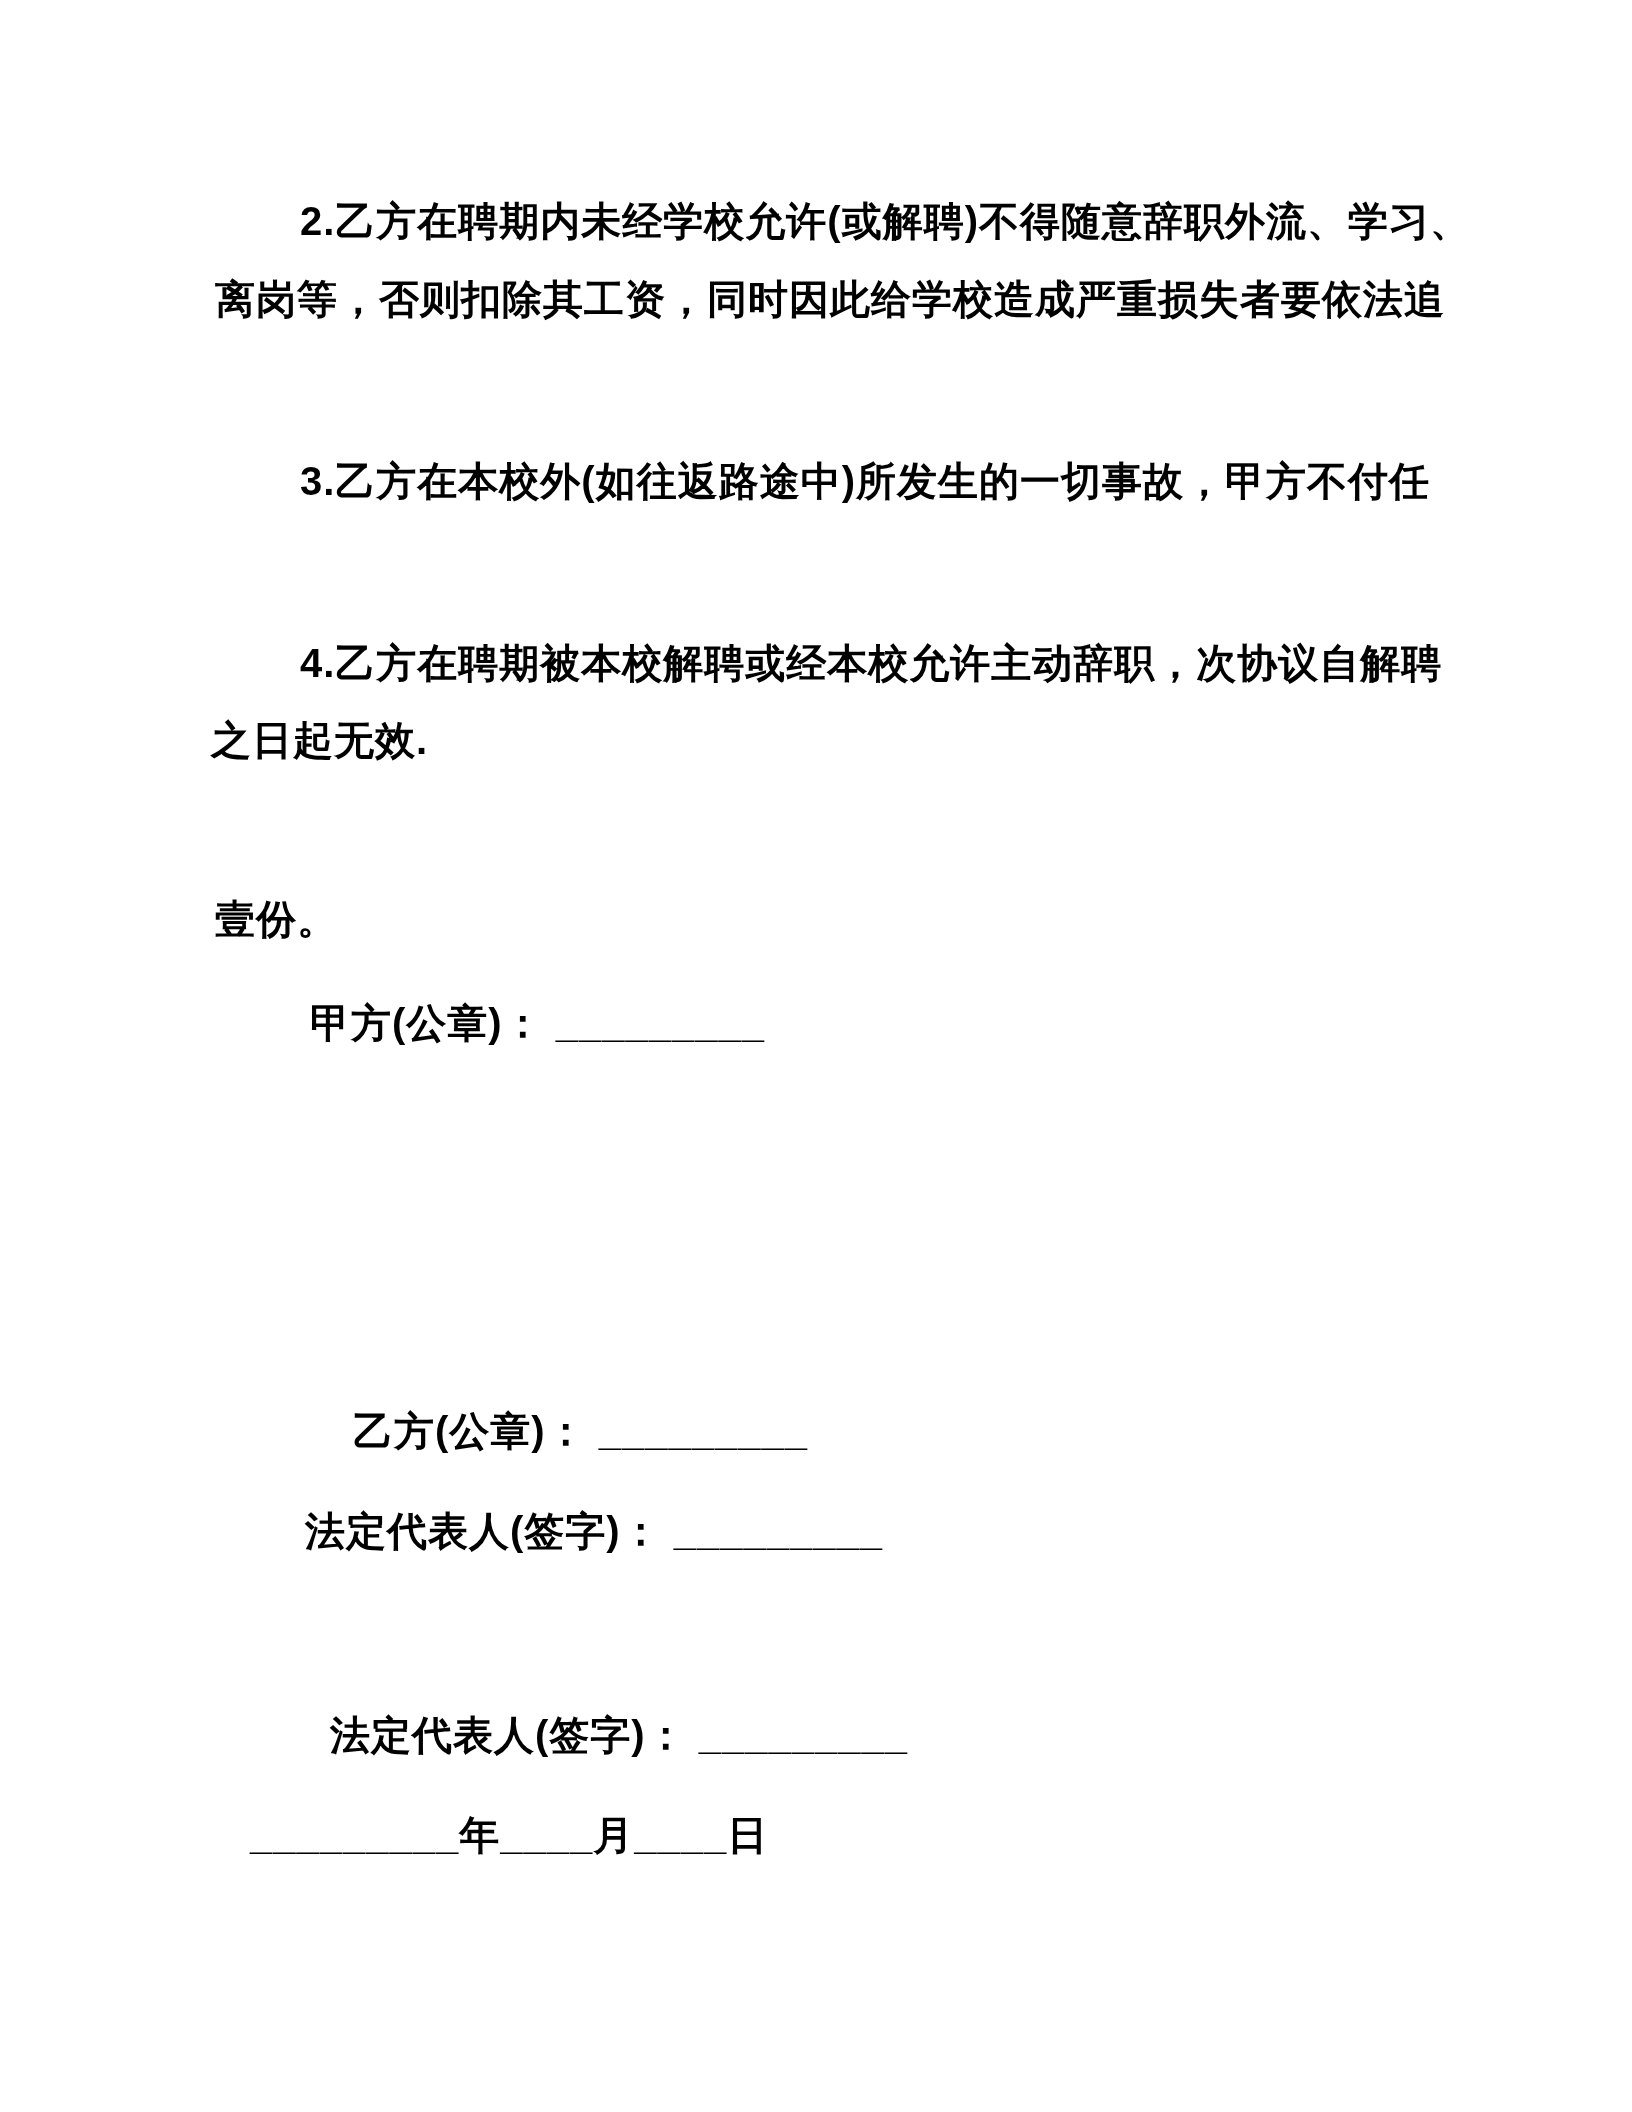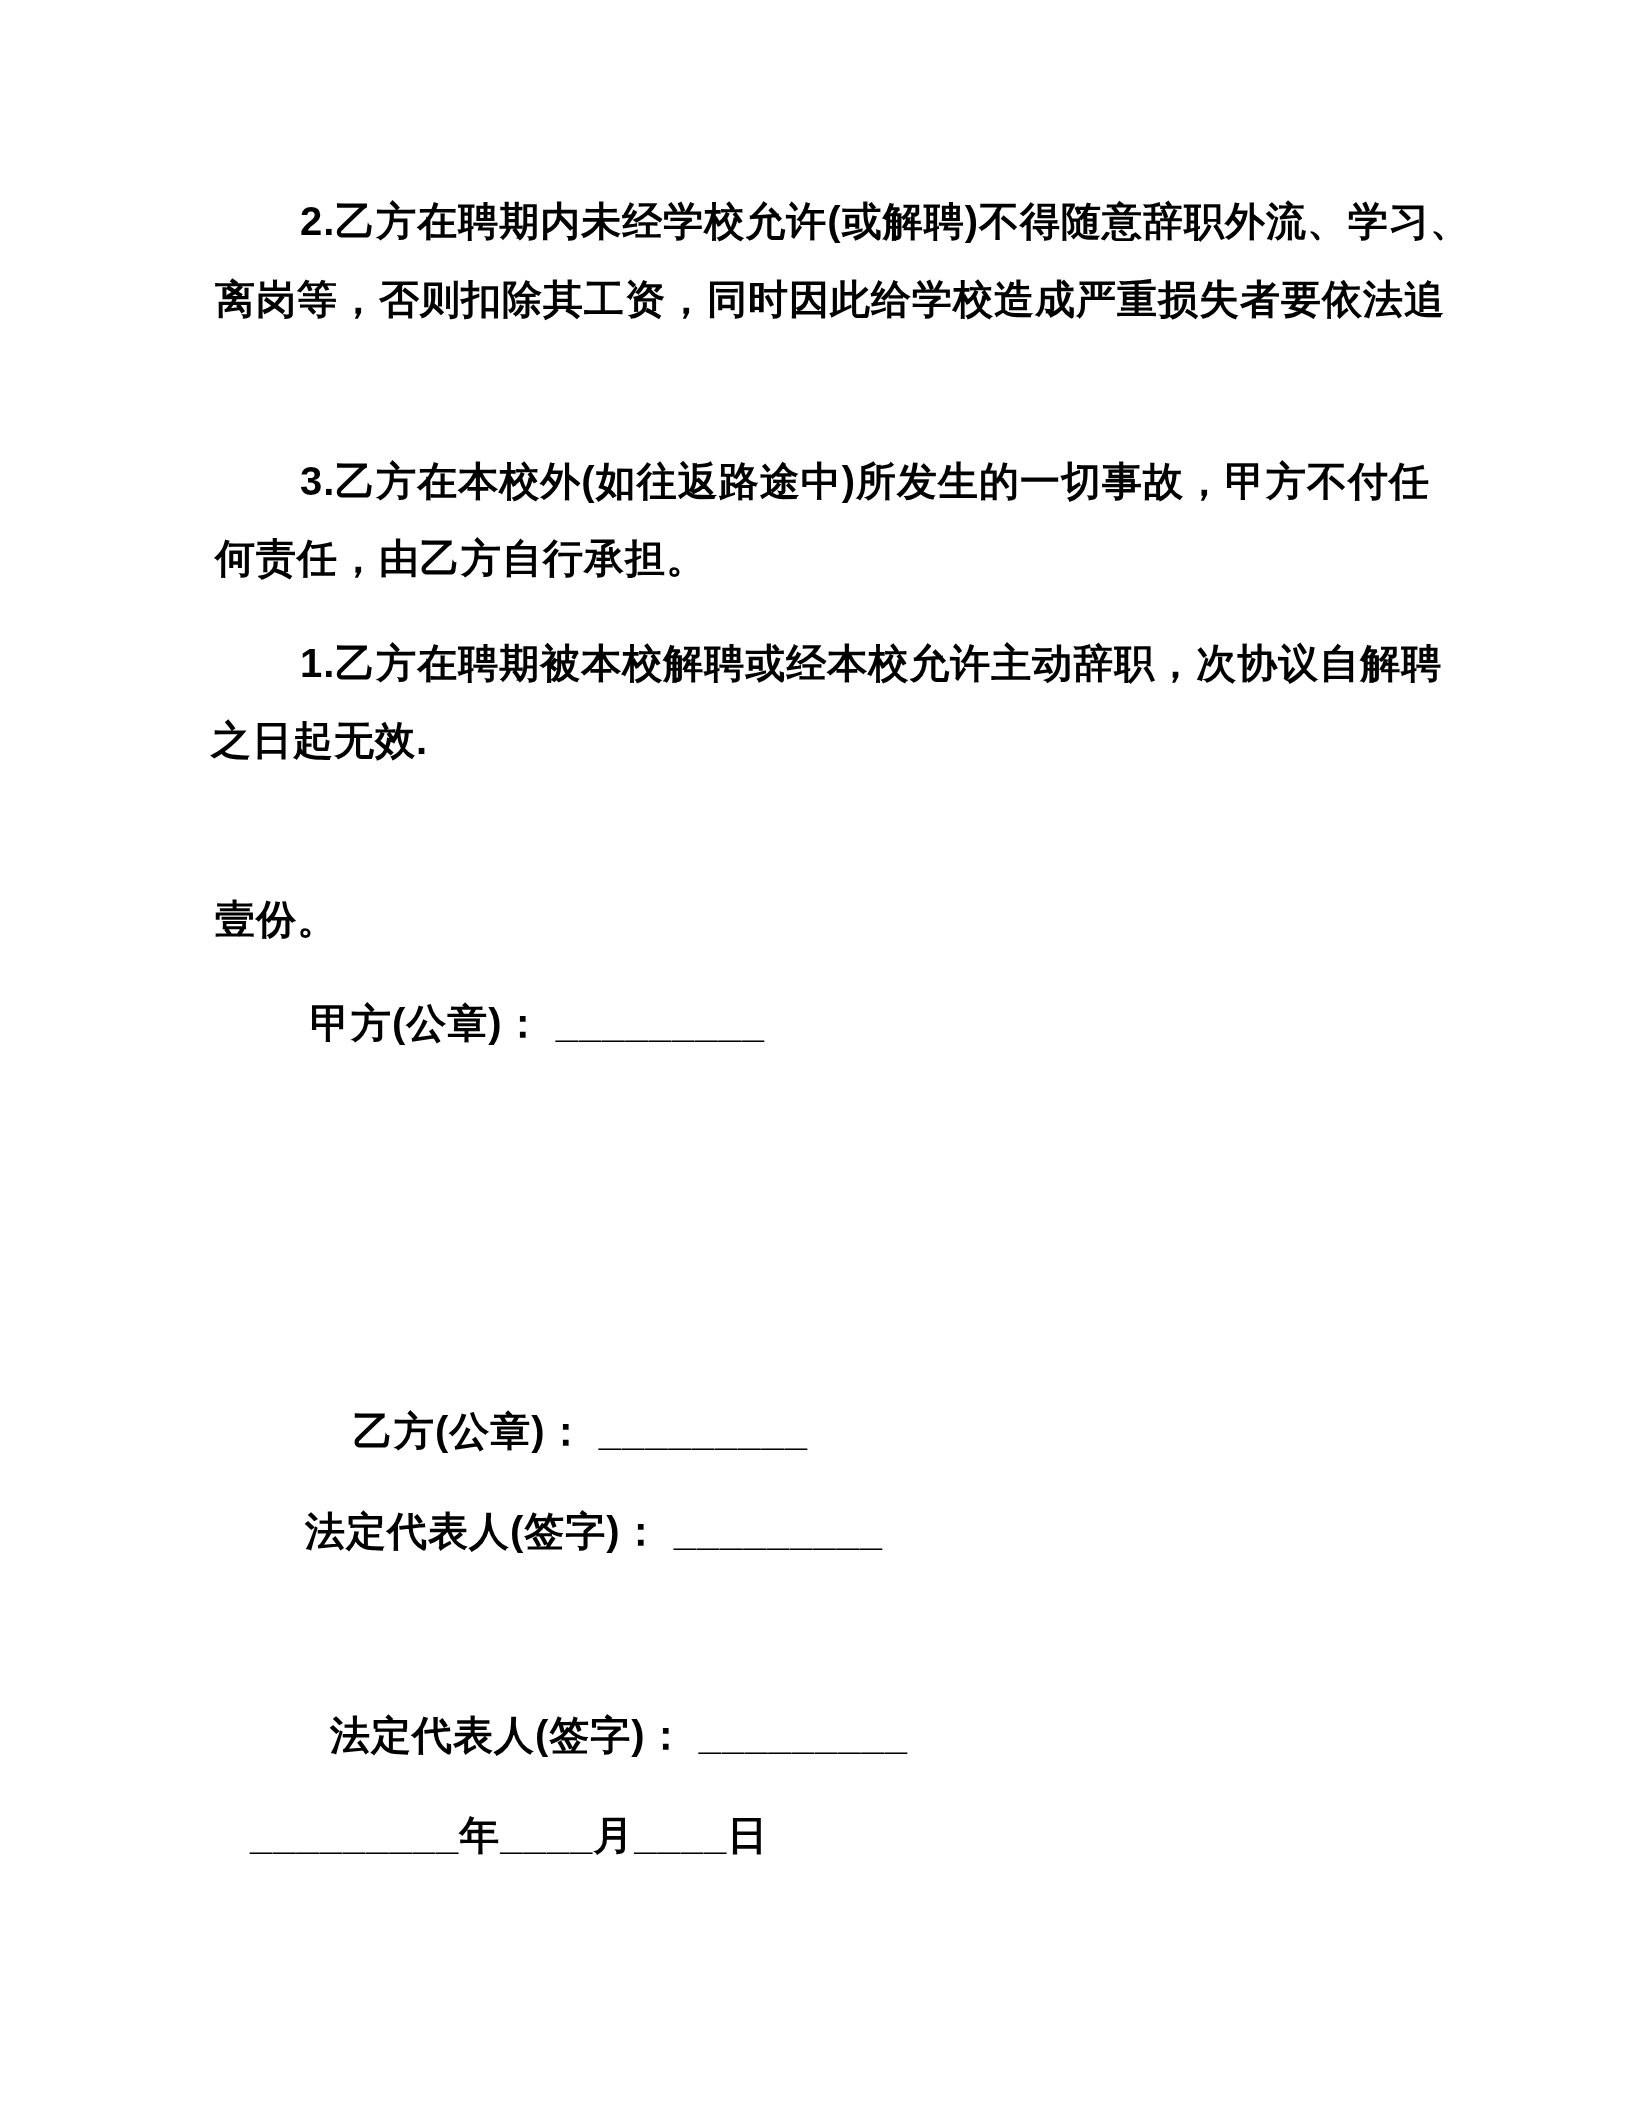--- a/index.html
+++ b/index.html
@@ -46,23 +46,22 @@
 </style>
 </head>
 <body>
 
 <div class="page">
 
   <div class="line c2l1">2.乙方在聘期内未经学校允许(或解聘)不得随意辞职外流、学习、</div>
   <div class="line c2l2">离岗等，否则扣除其工资，同时因此给学校造成严重损失者要依法追</div>
 
   <div class="line c3l1">3.乙方在本校外(如往返路途中)所发生的一切事故，甲方不付任</div>
-  <div class="line c3l2">何责任，由乙方自行承担。</div>
 
-  <div class="line c4l1">1.乙方在聘期被本校解聘或经本校允许主动辞职，次协议自解聘</div>
+  <div class="line c4l1">4.乙方在聘期被本校解聘或经本校允许主动辞职，次协议自解聘</div>
   <div class="line c4l2">之日起无效.</div>
 
   <div class="line c5l2">壹份。</div>
 
   <div class="line sig-a">甲方(公章)： _________</div>
   <div class="line sig-b">乙方(公章)： _________</div>
   <div class="line sig-rep1">法定代表人(签字)： _________</div>
   <div class="line sig-rep2">法定代表人(签字)： _________</div>
   <div class="line sig-date">_________年____月____日</div>
 

